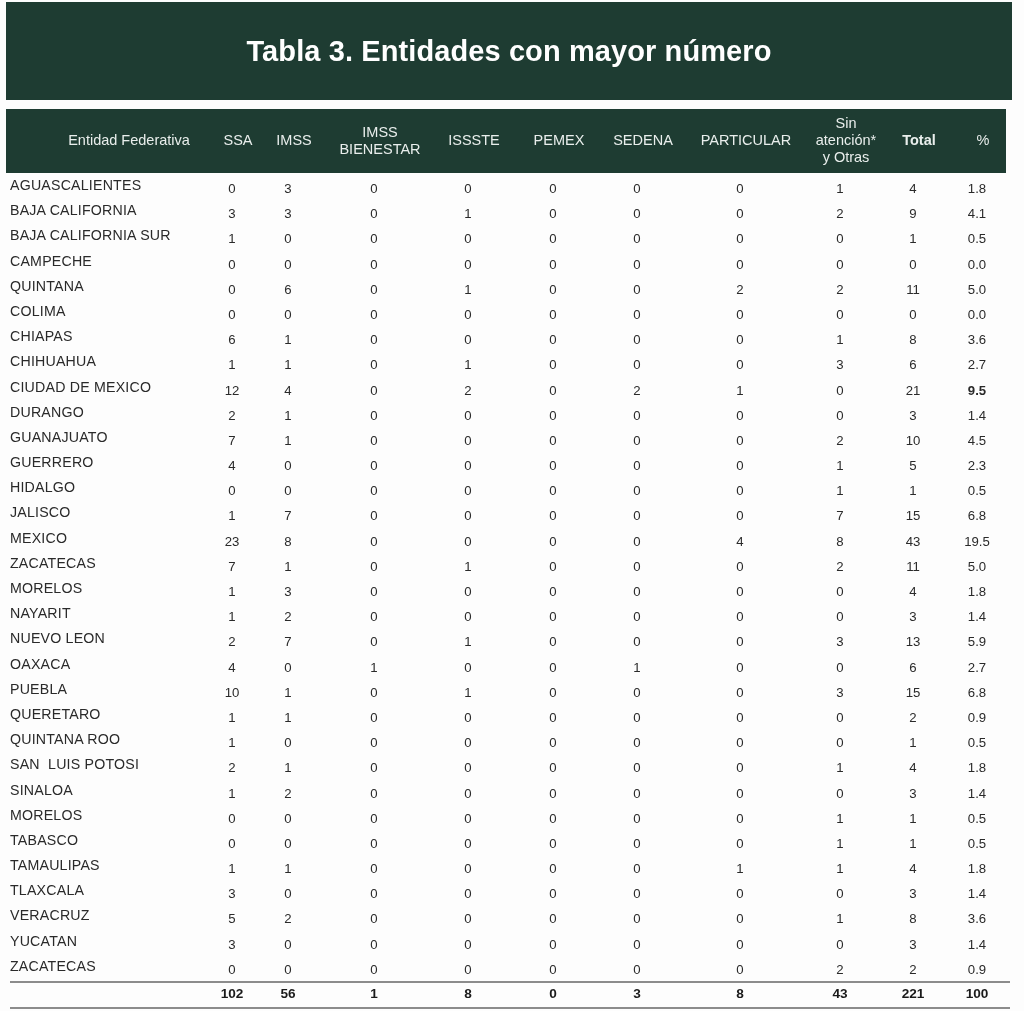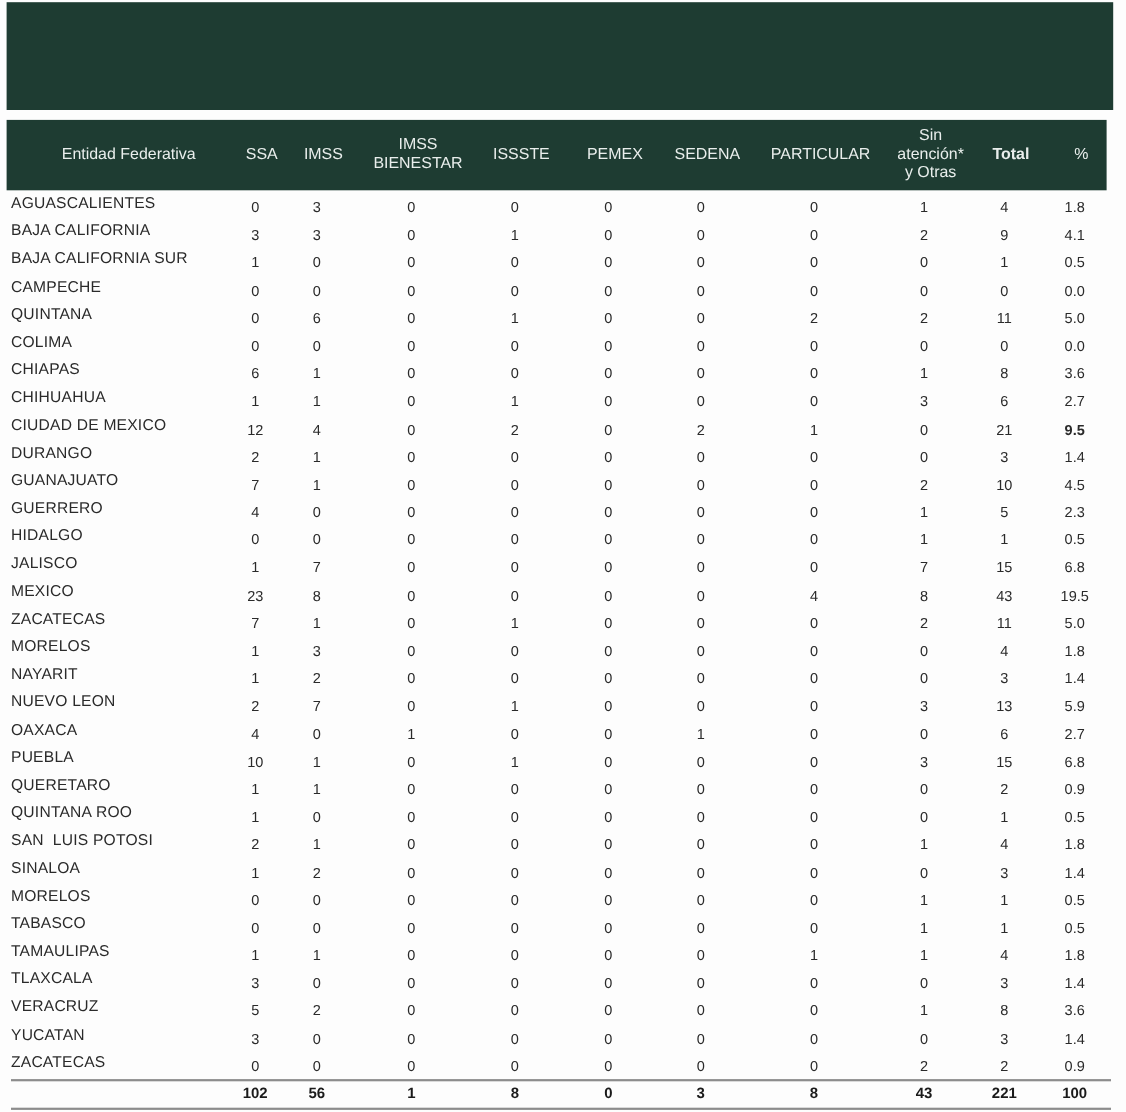--- a/index.html
+++ b/index.html
@@ -115,24 +115,25 @@
     font-weight: bold;
     color: #1a1a1a;
     transform: translateX(-50%);
     text-align: center;
   }
 </style>
 </head>
 <body>
 
 <div id="title-banner">
+  <div class="title-line">Tabla 3. Entidades con mayor número</div>
 </div>
 
 <div id="header-band">
-    <div class="hcell" style="left: 111px; text-align: center;">Entidad Federativa</div>
+    <div class="hcell" style="left: 123px; text-align: center;">Entidad Federativa</div>
     <div class="hcell" style="left: 232px;">SSA</div>
     <div class="hcell" style="left: 288px;">IMSS</div>
     <div class="hcell" style="left: 374px;">IMSS
 BIENESTAR</div>
     <div class="hcell" style="left: 468px;">ISSSTE</div>
     <div class="hcell" style="left: 553px;">PEMEX</div>
     <div class="hcell" style="left: 637px;">SEDENA</div>
     <div class="hcell" style="left: 740px;">PARTICULAR</div>
     <div class="hcell" style="left: 840px;">Sin
 atención*

